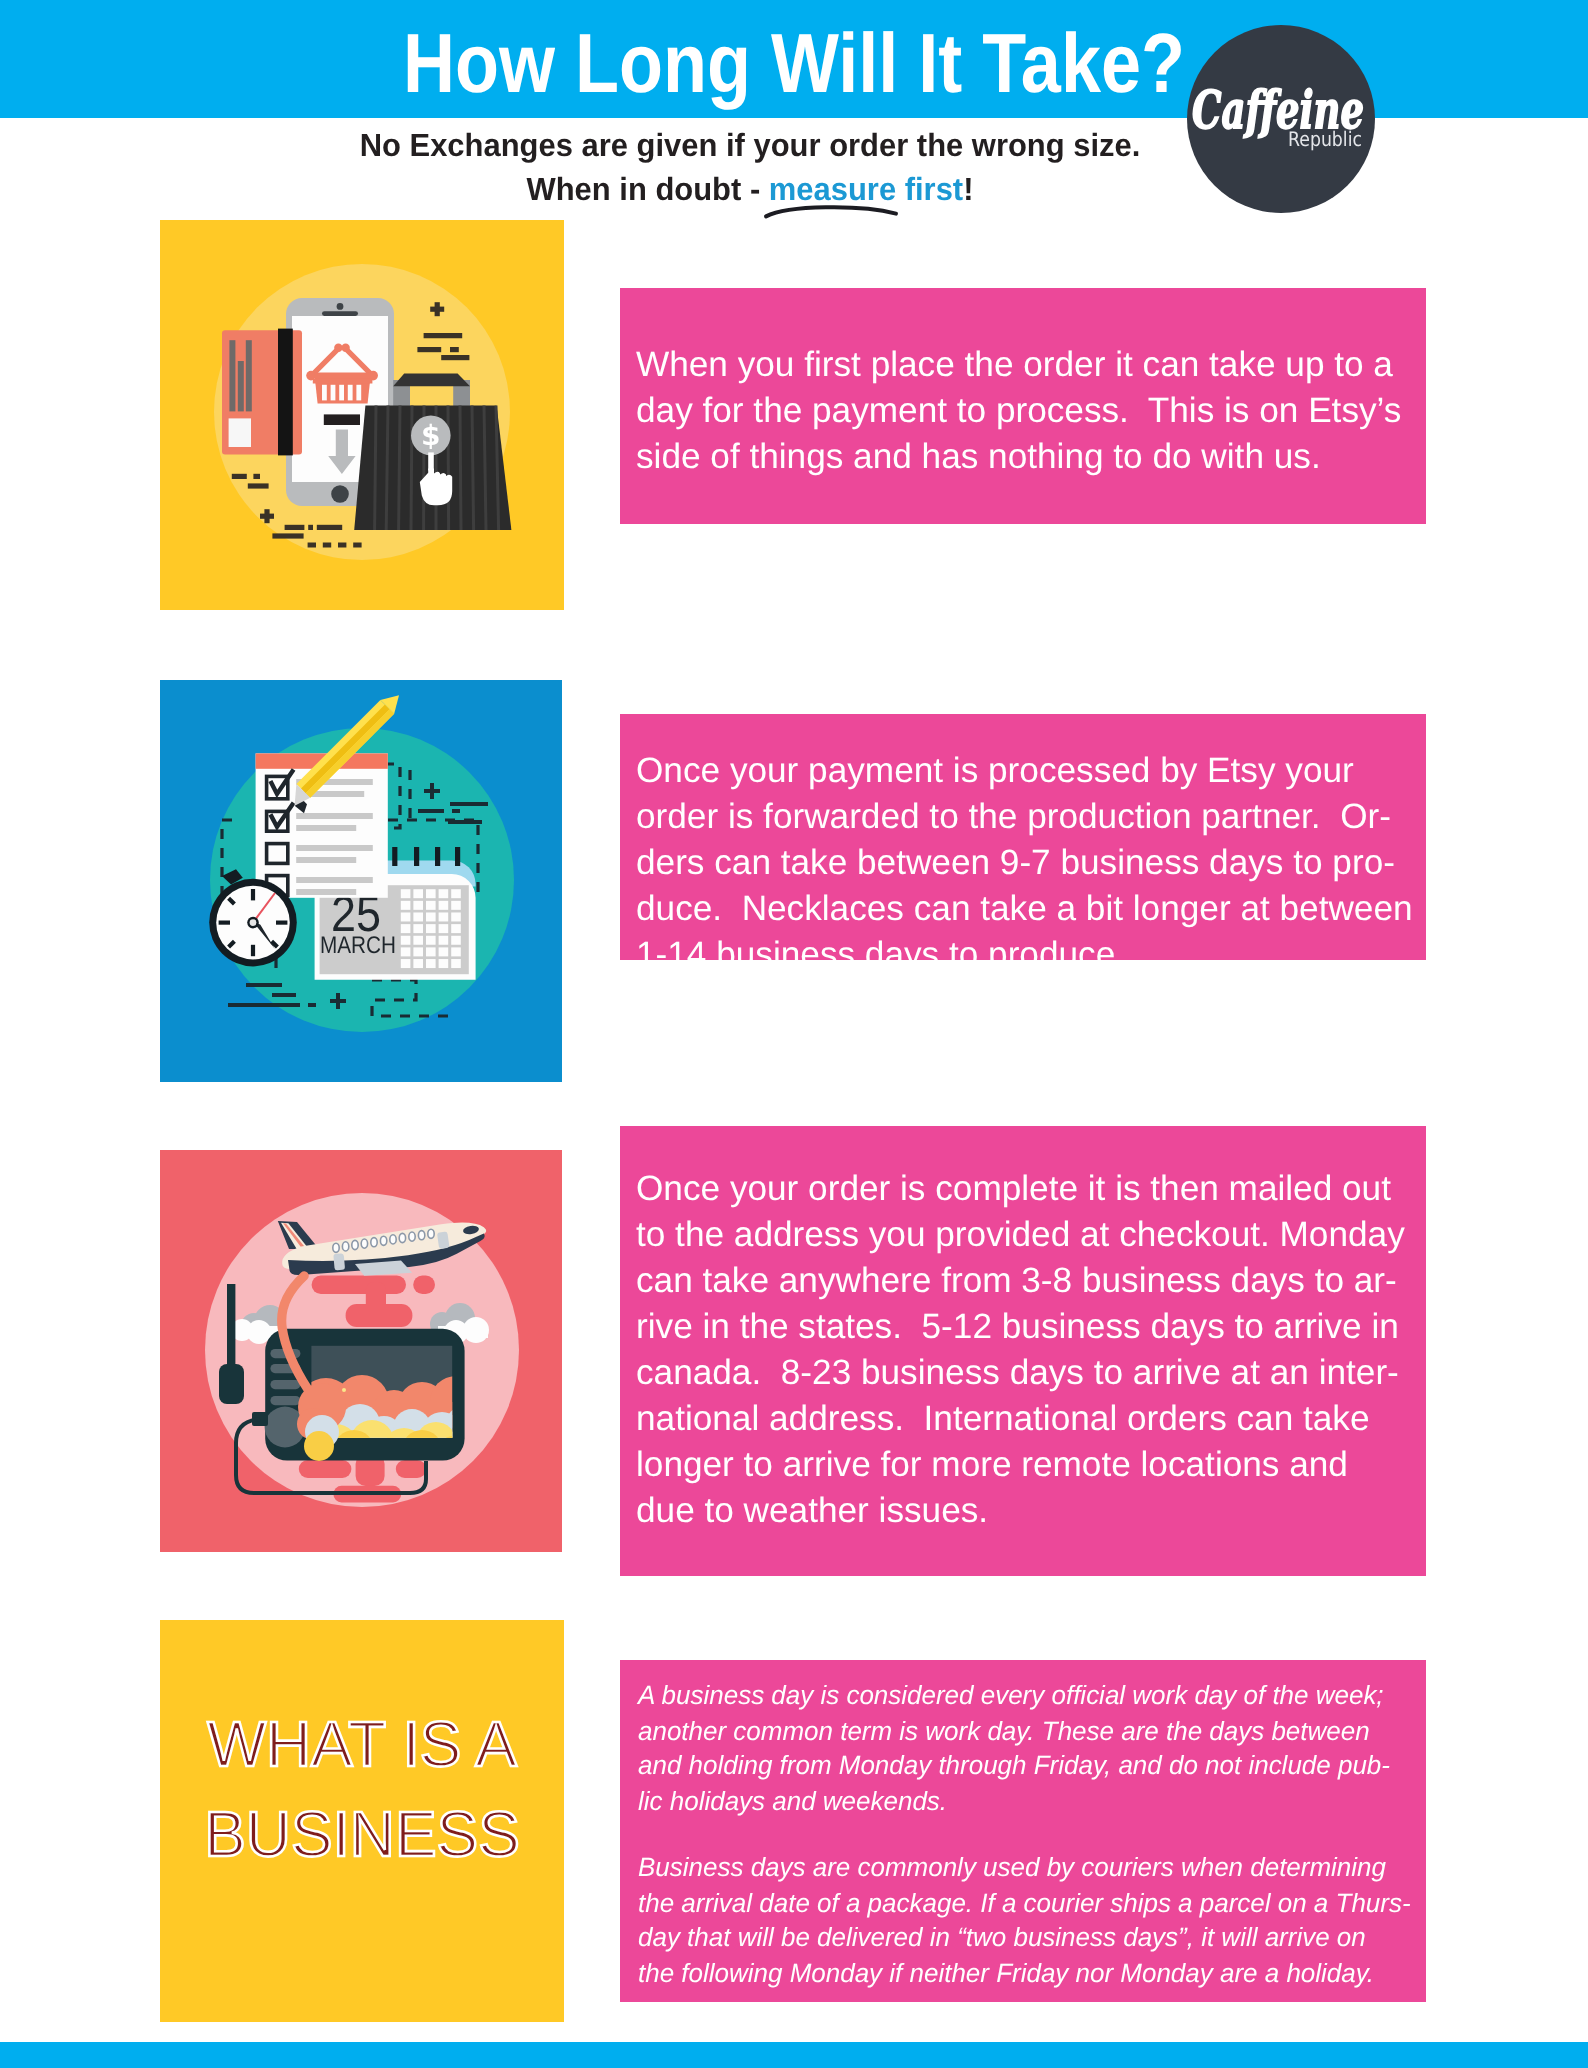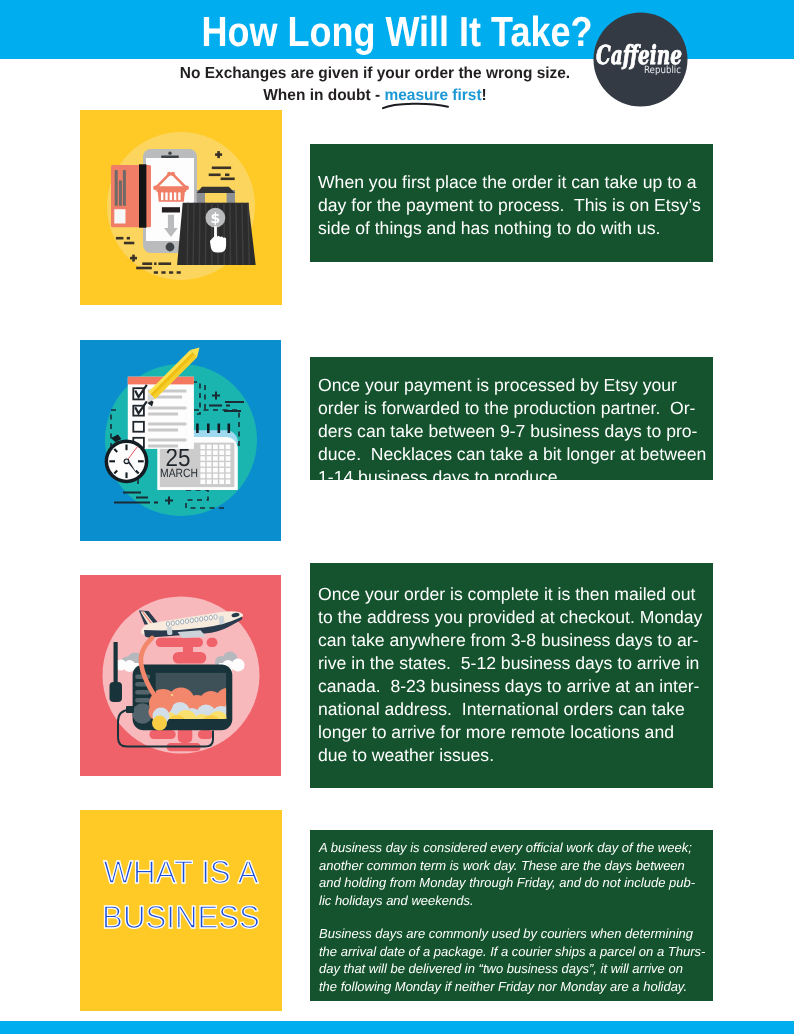--- a/index.html
+++ b/index.html
@@ -16,40 +16,40 @@
   .sub{position:absolute;width:600px;left:75px;text-align:center;color:#231f20;
        font-size:16px;font-weight:bold;line-height:20px;white-space:nowrap;
        transform:scaleX(0.967);transform-origin:50% 50%;}
   .sub1{top:64px;}
   .sub2{top:86px;}
   .hl{color:#1c99d4;}
 
   .logo{position:absolute;left:593px;top:12px;width:95px;height:95px;}
 
   .imgbox{position:absolute;overflow:hidden;}
-  .txtbox{position:absolute;background:#14532d;color:#ffffff;box-sizing:border-box;}
+  .txtbox{position:absolute;background:#ec4899;color:#ffffff;box-sizing:border-box;}
   .txtbox .body{font-size:17.6px;line-height:23px;color:#ffffff;text-align:left;}
   .txtbox .body p{margin:0;font-style:italic;}
   .txtbox .body .ln{display:block;white-space:pre;}
 
   #tb1{left:310px;top:144px;width:403px;height:118px;padding:27px 9px 0 8px;}
   #tb2{left:310px;top:357px;width:403px;height:123px;padding:17px 9px 0 8px;}
   #tb3{left:310px;top:563px;width:403px;height:225px;padding:20px 9px 0 8px;}
   #tb4{left:310px;top:830px;width:403px;height:171px;padding:9px 4px 0 9px;}
   #tb4 .body{font-size:13.2px;line-height:17.7px;}
   #tb4 .body .ln{transform:scaleX(0.985);transform-origin:0 50%;}
   #tb4 .body p+p{margin-top:15px;}
 
   #im1{left:80px;top:110px;width:202px;height:195px;}
   #im2{left:80px;top:340px;width:201px;height:201px;}
   #im3{left:80px;top:575px;width:201px;height:201px;}
   #im4{left:80px;top:810px;width:202px;height:201px;background:#FFC926;}
 
   .whatis{position:absolute;left:0;top:40px;width:202px;
-          color:#1d4ed8;font-size:32px;line-height:45.4px;text-align:center;
+          color:#7f1d1d;font-size:32px;line-height:45.4px;text-align:center;
           -webkit-text-stroke:1.3px #ffffff;}
   .whatis div{white-space:nowrap;transform:scaleX(0.975);}
   svg{display:block;}
   svg text{-webkit-font-smoothing:antialiased;}
   .page{will-change:transform;}
 </style>
 </head>
 <body>
 
 <div class="page">

